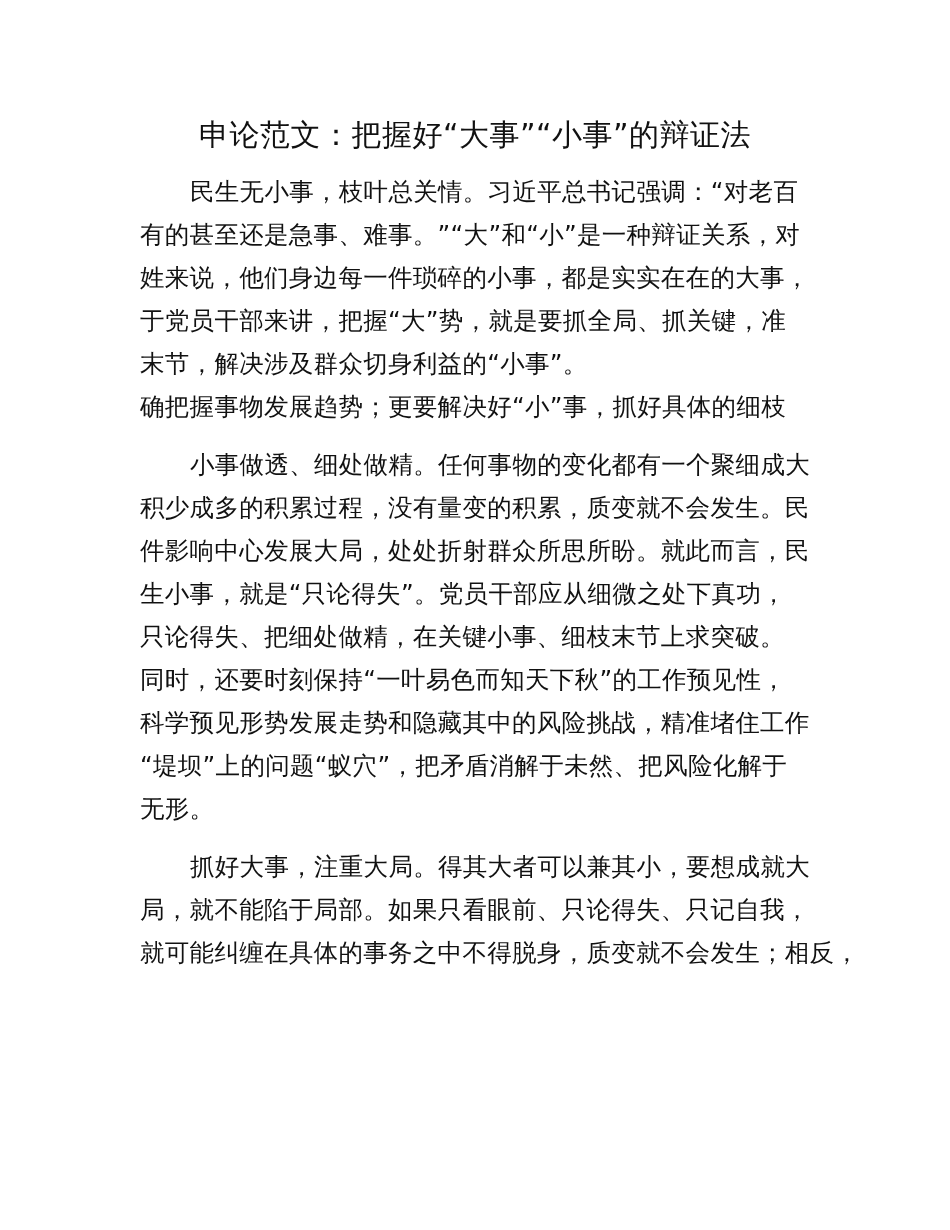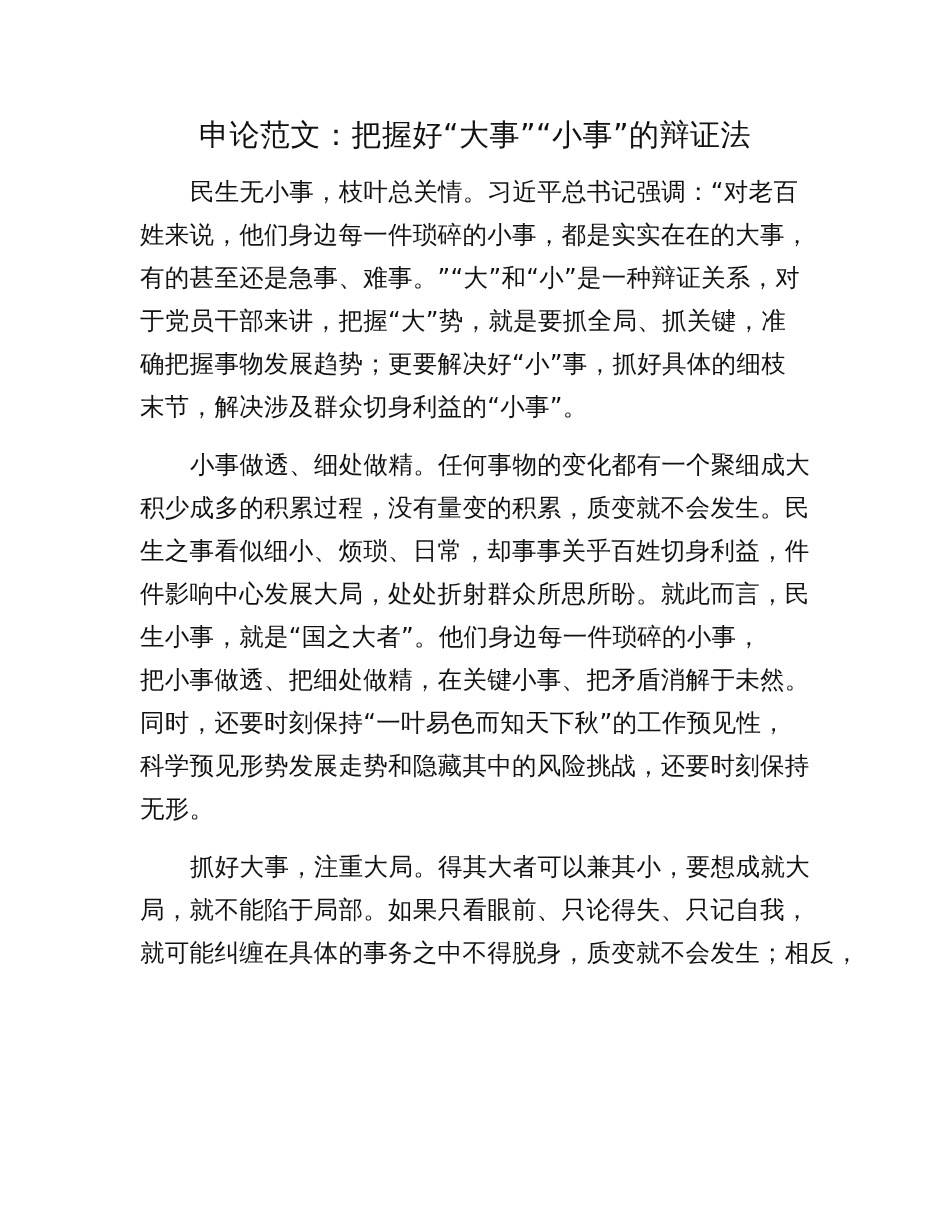--- a/index.html
+++ b/index.html
@@ -60,36 +60,36 @@
 </head>
 <body>
 
 <div class="page">
   <div class="title">申论范文：把握好“大事”“小事”的辩证法</div>
 
   <div class="body-text">
 
     <div class="para">
       <span class="line indent">民生无小事，枝叶总关情。习近平总书记强调：“对老百</span>
+      <span class="line">有的甚至还是急事、难事。”“大”和“小”是一种辩证关系，对</span>
       <span class="line">姓来说，他们身边每一件琐碎的小事，都是实实在在的大事，</span>
-      <span class="line">有的甚至还是急事、难事。”“大”和“小”是一种辩证关系，对</span>
       <span class="line">于党员干部来讲，把握“大”势，就是要抓全局、抓关键，准</span>
+      <span class="line">末节，解决涉及群众切身利益的“小事”。</span>
       <span class="line">确把握事物发展趋势；更要解决好“小”事，抓好具体的细枝</span>
-      <span class="line">末节，解决涉及群众切身利益的“小事”。</span>
     </div>
 
     <div class="para">
       <span class="line indent">小事做透、细处做精。任何事物的变化都有一个聚细成大</span>
       <span class="line">积少成多的积累过程，没有量变的积累，质变就不会发生。民</span>
-      <span class="line">生之事看似细小、烦琐、日常，却事事关乎百姓切身利益，件</span>
       <span class="line">件影响中心发展大局，处处折射群众所思所盼。就此而言，民</span>
-      <span class="line">生小事，就是“国之大者”。他们身边每一件琐碎的小事，</span>
-      <span class="line">把小事做透、把细处做精，在关键小事、把矛盾消解于未然。</span>
+      <span class="line">生小事，就是“只论得失”。党员干部应从细微之处下真功，</span>
+      <span class="line">只论得失、把细处做精，在关键小事、细枝末节上求突破。</span>
       <span class="line">同时，还要时刻保持“一叶易色而知天下秋”的工作预见性，</span>
-      <span class="line">科学预见形势发展走势和隐藏其中的风险挑战，还要时刻保持</span>
+      <span class="line">科学预见形势发展走势和隐藏其中的风险挑战，精准堵住工作</span>
+      <span class="line">“堤坝”上的问题“蚁穴”，把矛盾消解于未然、把风险化解于</span>
       <span class="line">无形。</span>
     </div>
 
     <div class="para">
       <span class="line indent">抓好大事，注重大局。得其大者可以兼其小，要想成就大</span>
       <span class="line">局，就不能陷于局部。如果只看眼前、只论得失、只记自我，</span>
       <span class="line">就可能纠缠在具体的事务之中不得脱身，质变就不会发生；相反，</span>
     </div>
 
   </div>

